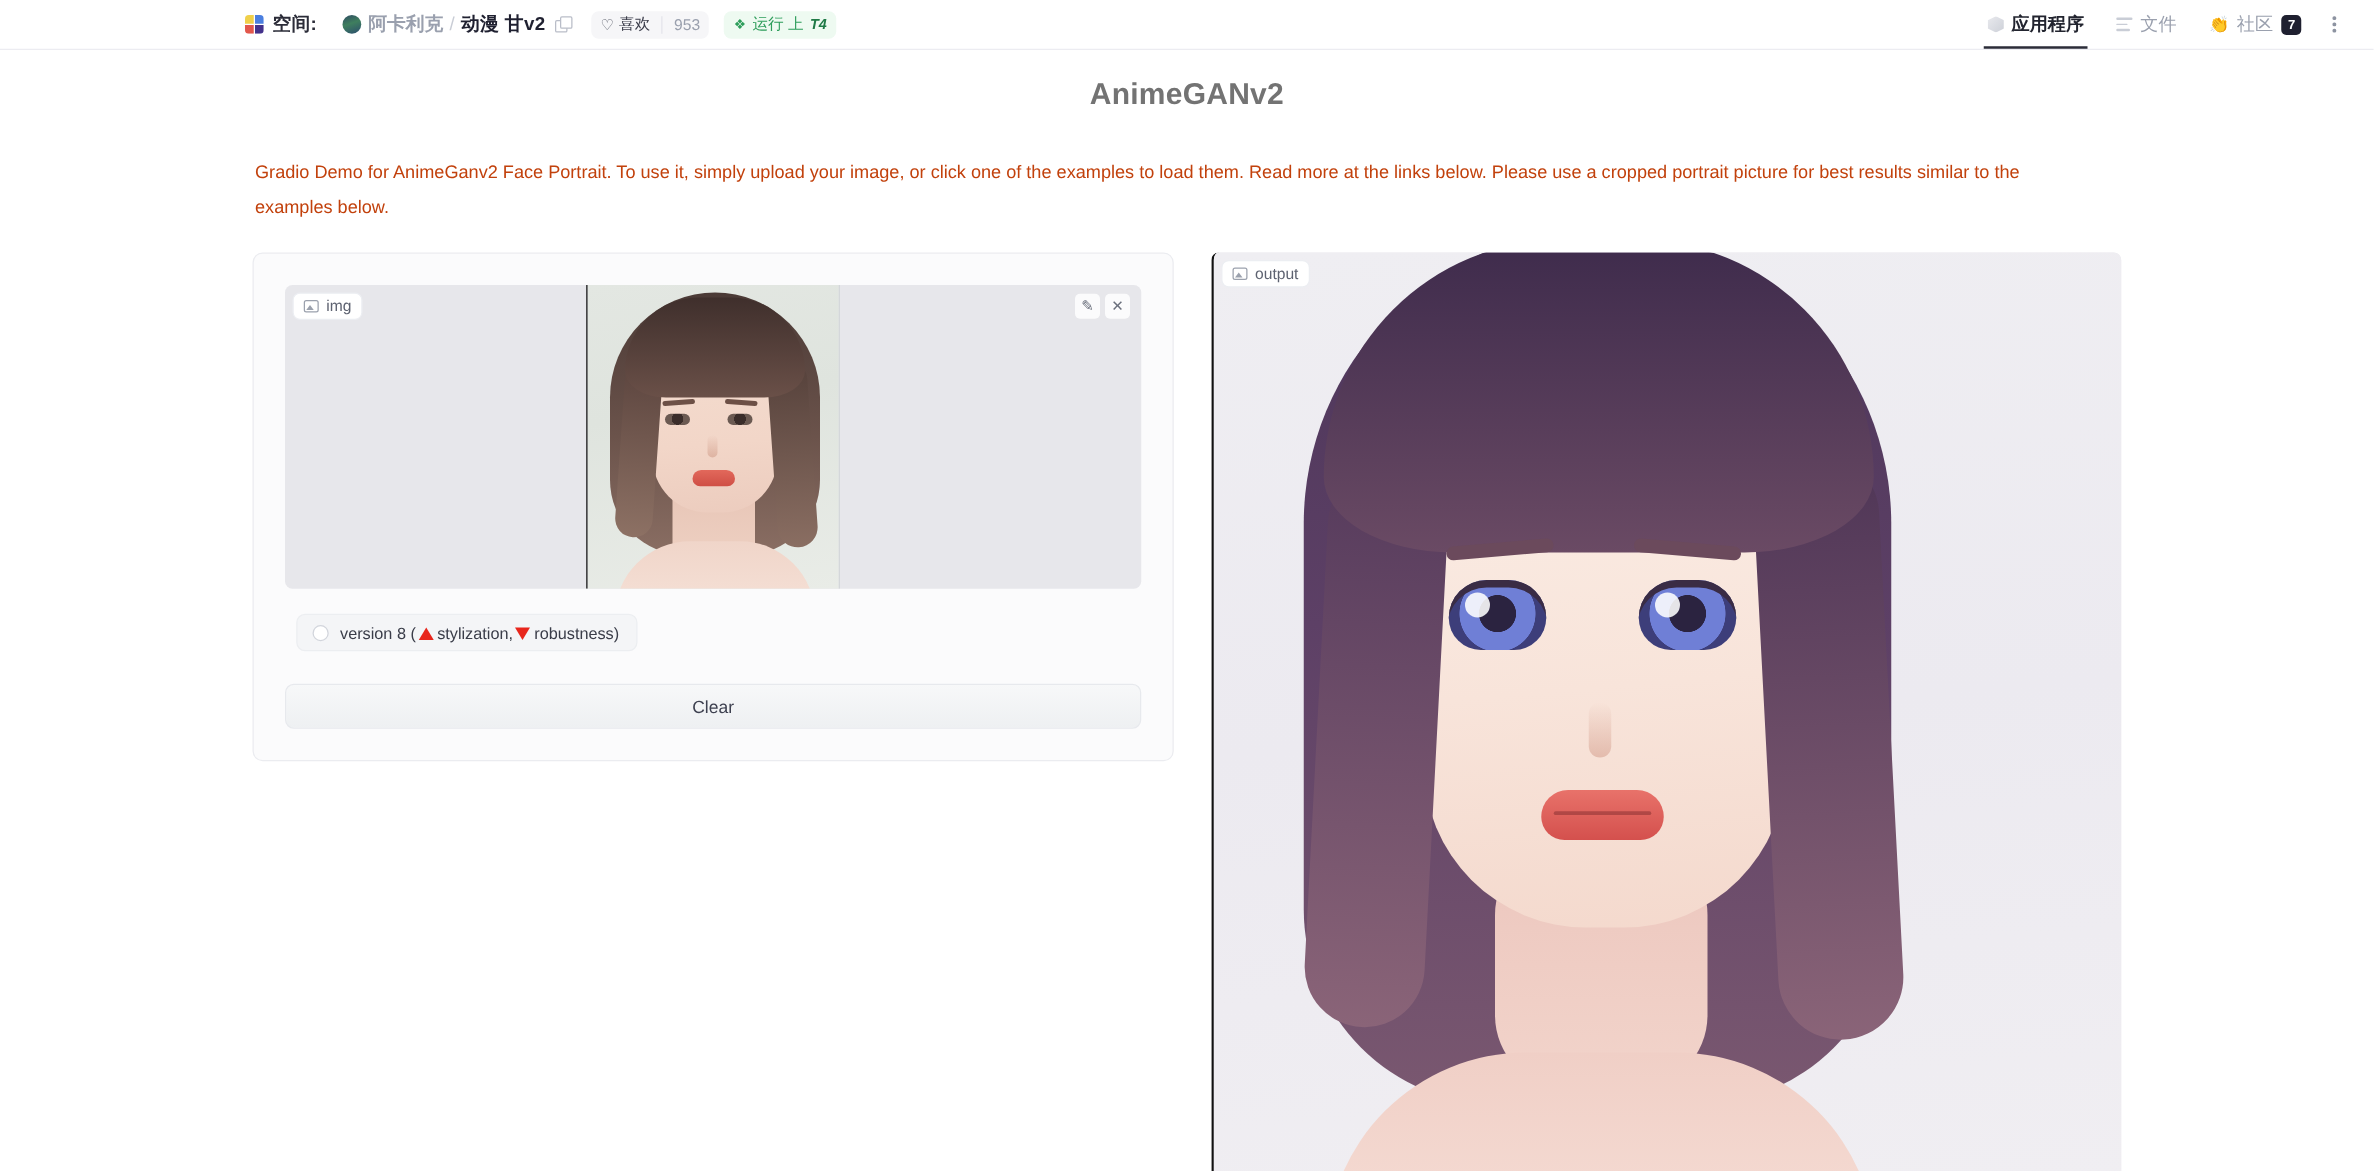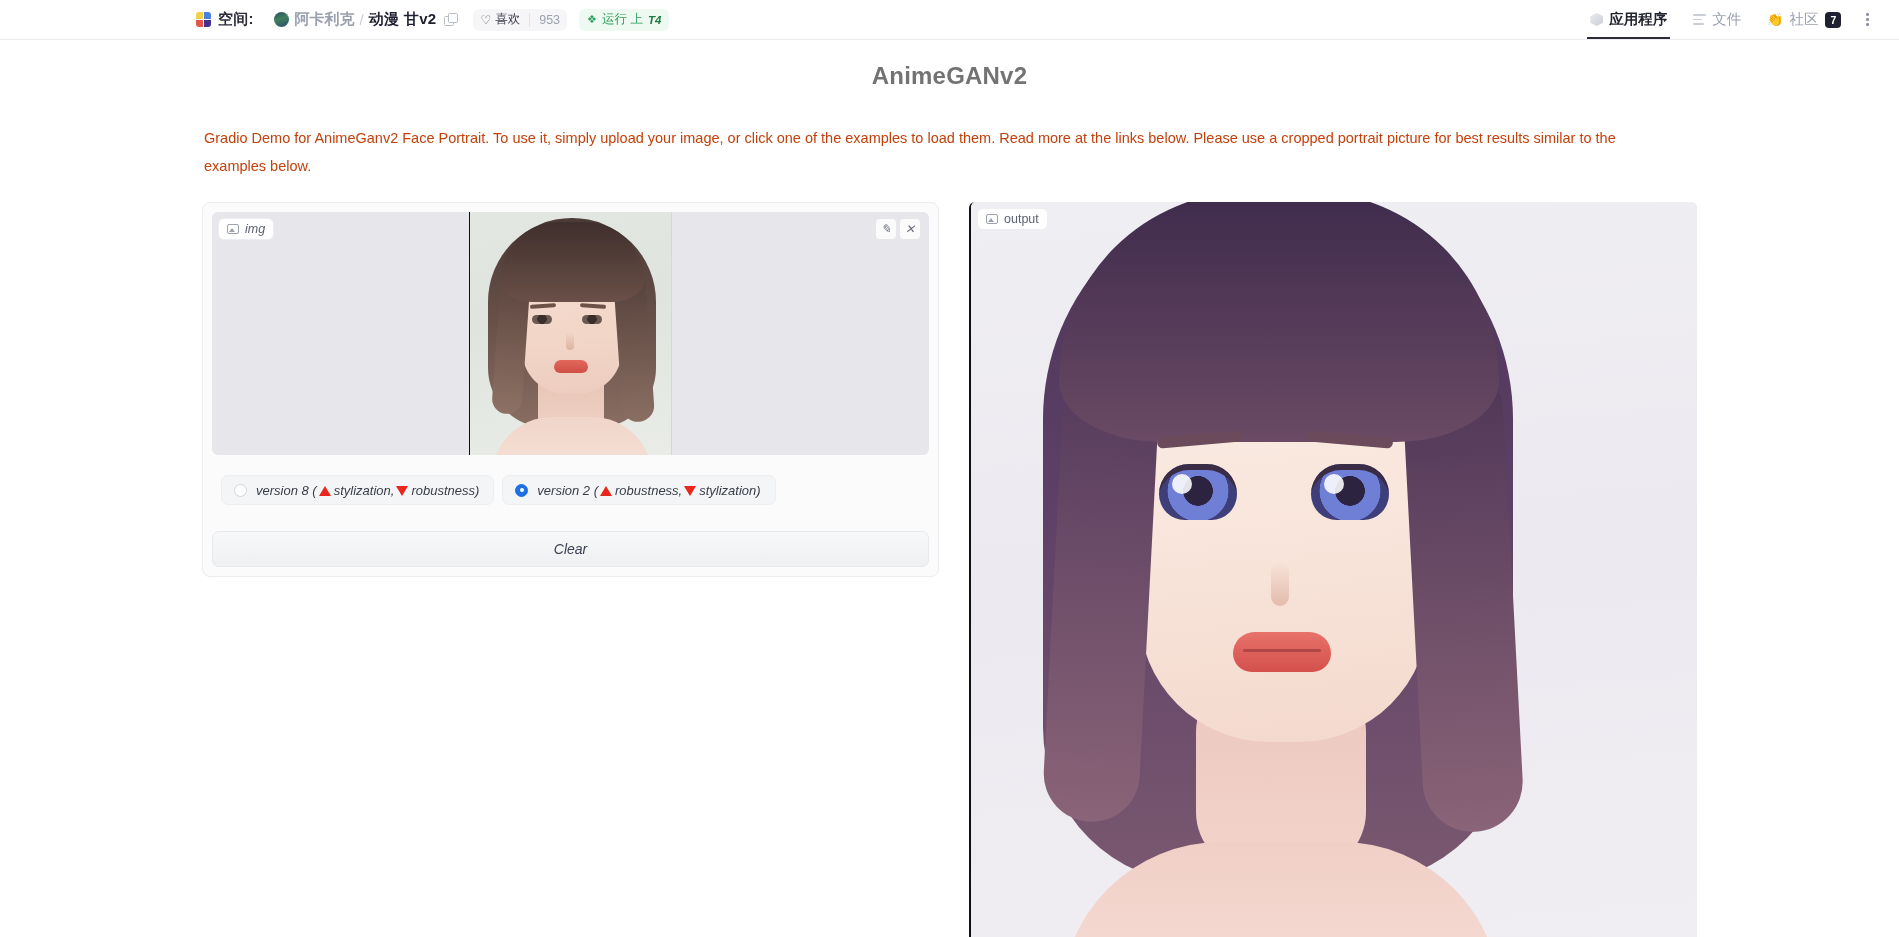--- a/index.html
+++ b/index.html
@@ -222,22 +222,21 @@
     align-items: flex-start;
   }
 
   .left-col { width: 737px; flex: 0 0 737px; }
   .right-col { flex: 1; }
 
   .card {
     background: #fbfbfc;
     border: 1px solid #ebecf0;
     border-radius: 8px;
-    padding: 9px;
-    font-style: italic;
+    padding: 25px;
   }
 
   .img-block {
     position: relative;
     height: 243px;
     border-radius: 6px;
     overflow: hidden;
     background: #e7e7eb;
     display:flex; align-items:center; justify-content:center;
   }
@@ -633,28 +632,20 @@
 
               <label class="radio-pill">
                 <span class="radio-dot"></span>
                 <span>version 8 (</span>
                 <span class="tri-up"></span>
                 <span> stylization,</span>
                 <span class="tri-dn"></span>
                 <span> robustness)</span>
               </label>
 
-              <label class="radio-pill">
-                <span class="radio-dot checked"></span>
-                <span>version 2 (</span>
-                <span class="tri-up"></span>
-                <span> robustness,</span>
-                <span class="tri-dn"></span>
-                <span> stylization)</span>
-              </label>
 
             </div>
           </div>
 
           <div class="btn-row">
             <div class="btn btn-clear">Clear</div>
           </div>
 
         </div>
       </div>

